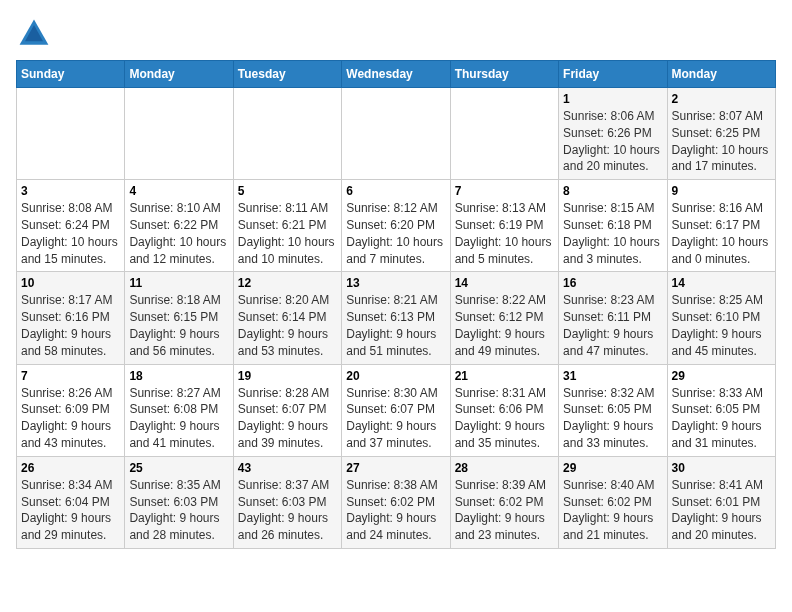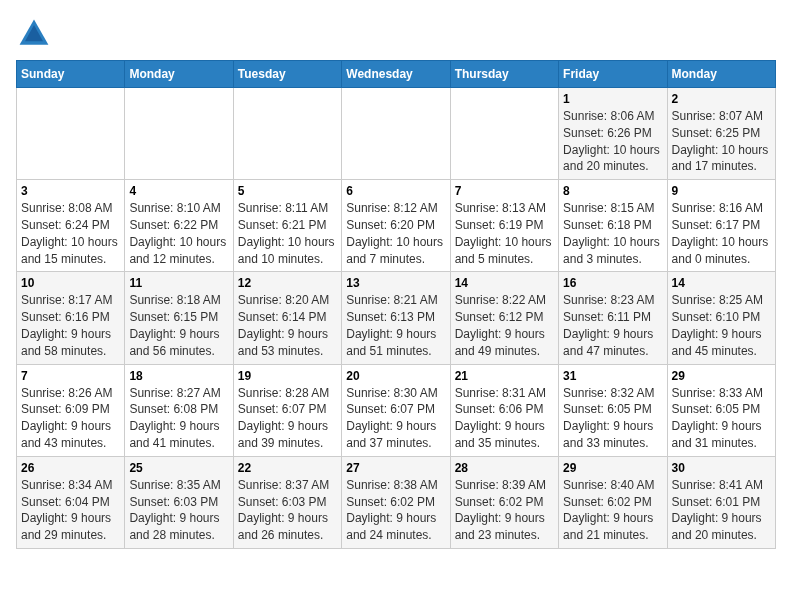--- a/index.html
+++ b/index.html
@@ -220,21 +220,21 @@
       <tr>
         <td>
           <div class="day-num">26</div>
       <div class="day-info">Sunrise: 8:34 AM<br>Sunset: 6:04 PM<br>Daylight: 9 hours and 29 minutes.</div>
         </td>
         <td>
           <div class="day-num">25</div>
       <div class="day-info">Sunrise: 8:35 AM<br>Sunset: 6:03 PM<br>Daylight: 9 hours and 28 minutes.</div>
         </td>
         <td>
-          <div class="day-num">22</div>
+          <div class="day-num">43</div>
       <div class="day-info">Sunrise: 8:37 AM<br>Sunset: 6:03 PM<br>Daylight: 9 hours and 26 minutes.</div>
         </td>
         <td>
           <div class="day-num">27</div>
       <div class="day-info">Sunrise: 8:38 AM<br>Sunset: 6:02 PM<br>Daylight: 9 hours and 24 minutes.</div>
         </td>
         <td>
           <div class="day-num">28</div>
       <div class="day-info">Sunrise: 8:39 AM<br>Sunset: 6:02 PM<br>Daylight: 9 hours and 23 minutes.</div>
         </td>

